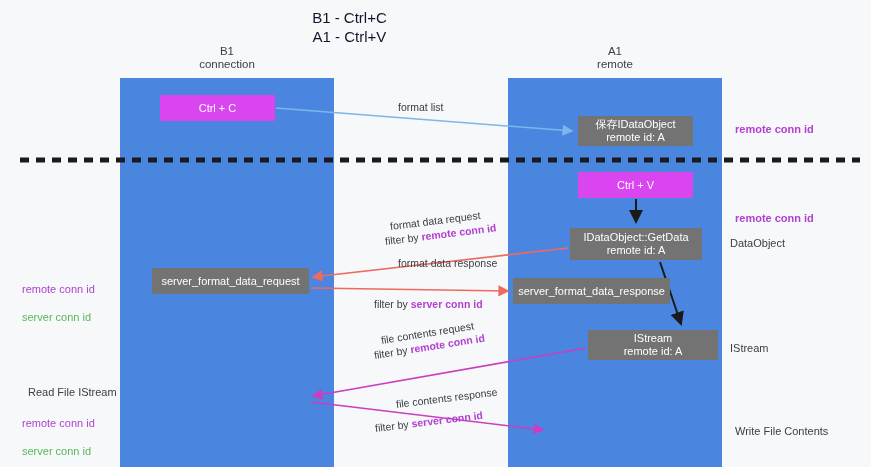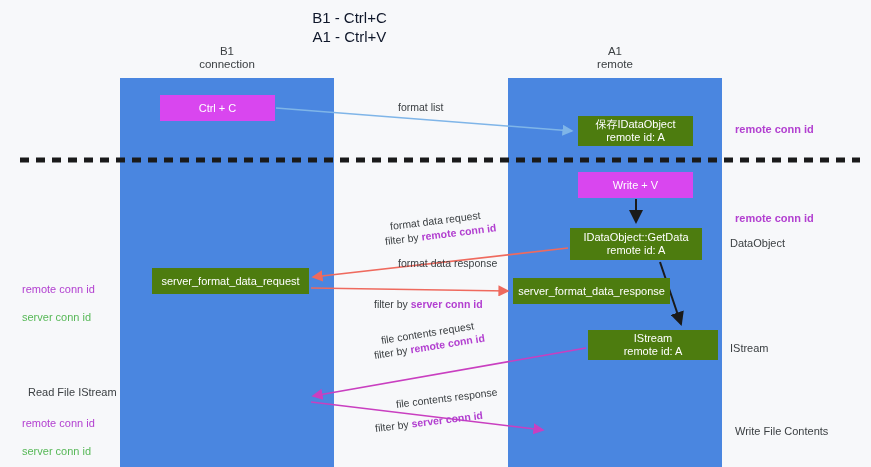--- a/index.html
+++ b/index.html
@@ -31,21 +31,21 @@
     font-size:15px;line-height:19px;color:#0f172a;white-space:pre-line;
   }
 
   
   .node{
     position:absolute;display:flex;align-items:center;justify-content:center;
     text-align:center;color:#ffffff;font-size:11px;line-height:13px;
     white-space:pre-line;box-sizing:border-box;padding:2px 4px;
   }
   .green{background:#d946ef;}
-  .orange{background:#4d7c0f;}
+  .orange{background:#737373;}
 
   #n-ctrlc{left:160px;top:95px;width:115px;height:26px;}
   #n-dataobj{left:578px;top:116px;width:115px;height:30px;}
   #n-ctrlv{left:578px;top:172px;width:115px;height:26px;}
   #n-getdata{left:570px;top:228px;width:132px;height:32px;}
   #n-fmt-req{left:152px;top:268px;width:157px;height:26px;}
   #n-fmt-res{left:513px;top:278px;width:157px;height:26px;}
   #n-istream{left:588px;top:330px;width:130px;height:30px;}
   #n-file-req{left:152px;top:384px;width:157px;height:26px;}
   #n-file-res{left:548px;top:417px;width:157px;height:26px;}
@@ -132,21 +132,21 @@
     <path d="M660,262 L681,324" stroke="#1a1a1a" stroke-width="2" fill="none" marker-end="url(#ah-black)"></path>
 
     <path d="M586,348 L313,396" stroke="#c93fc0" stroke-width="1.6" fill="none" marker-end="url(#ah-magenta)"></path>
 
     <path d="M311,402 L543,430" stroke="#c93fc0" stroke-width="1.6" fill="none" marker-end="url(#ah-magenta)"></path>
   </svg>
 
   <div class="node green" id="n-ctrlc">Ctrl + C</div>
   <div class="node orange" id="n-dataobj">保存IDataObject
 remote id: A</div>
-  <div class="node green" id="n-ctrlv">Write + V</div>
+  <div class="node green" id="n-ctrlv">Ctrl + V</div>
   <div class="node orange" id="n-getdata">IDataObject::GetData
 remote id: A</div>
   <div class="node orange" id="n-fmt-req">server_format_data_request</div>
   <div class="node orange" id="n-fmt-res">server_format_data_response</div>
   <div class="node orange" id="n-istream">IStream
 remote id: A</div>
 
   <div class="ann bold purple" id="ann-r1">remote conn id</div>
   <div class="ann bold purple" id="ann-r2">remote conn id</div>
   <div class="ann grey-t" id="ann-r3">DataObject</div>

